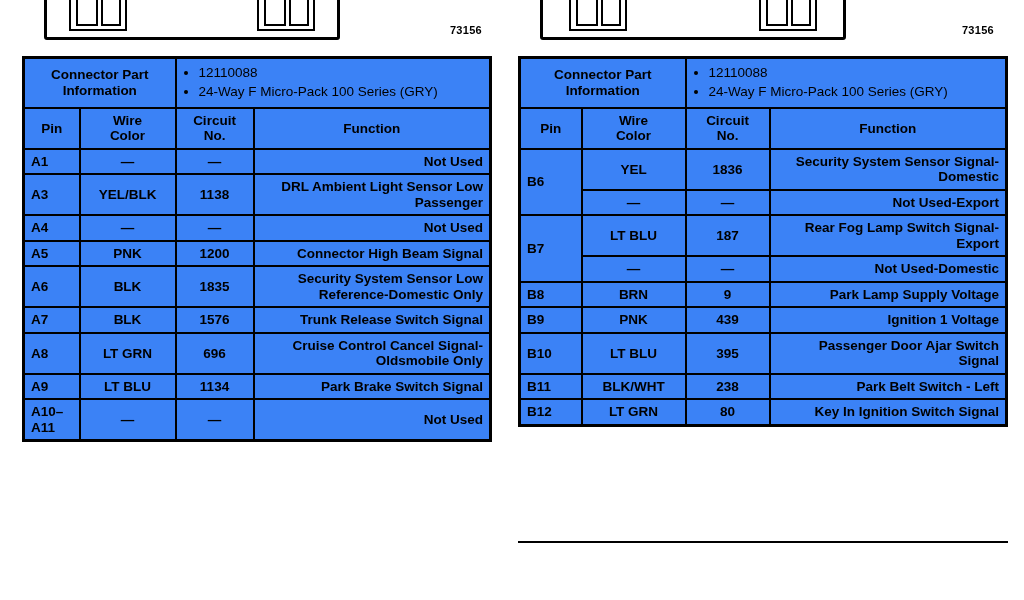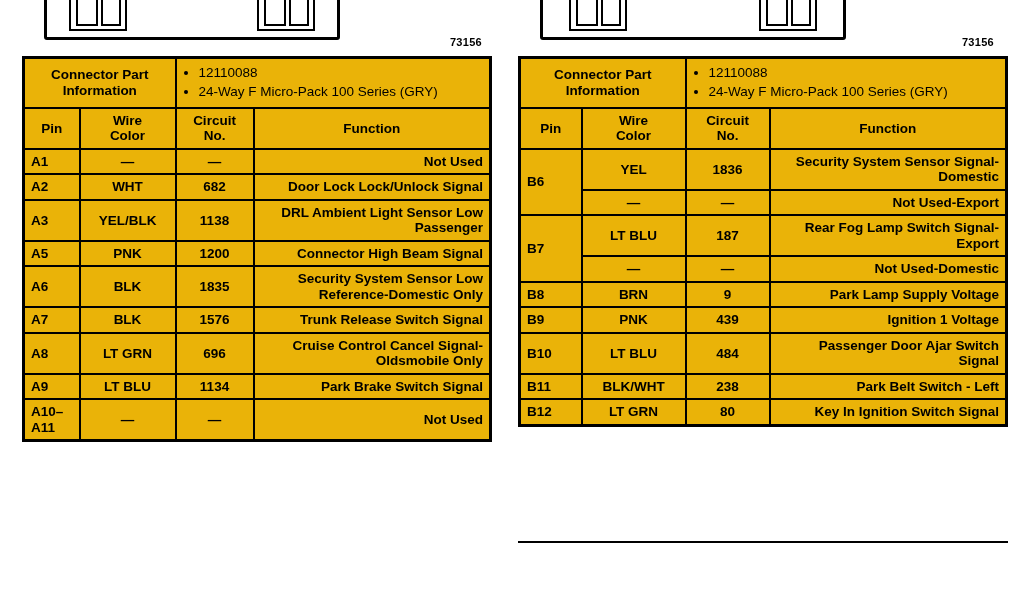--- a/index.html
+++ b/index.html
@@ -66,35 +66,35 @@
     border: 2px solid #000;
   }
   .cb-1 { left: 22px; }
   .cb-2 { left: 210px; }
   .panel-right .cb-1 { left: 26px; }
   .panel-right .cb-2 { left: 216px; }
 
   .drawing-code {
     position: absolute;
     right: 8px;
-    top: 36px;
+    top: 24px;
     font-size: 11px;
     font-weight: bold;
     letter-spacing: 0.3px;
     margin-left: 40px;
   }
   .panel-left .drawing-code { right: 10px; }
   .panel-right .drawing-code { right: 14px; }
 
   
   table.wire-table {
     border-collapse: collapse;
     width: 100%;
     table-layout: fixed;
-    background: #eab308;
+    background: #3b82f6;
   }
   table.wire-table td,
   table.wire-table th {
     border: 2px solid #000;
     padding: 4px 6px;
     font-size: 13.5px;
     vertical-align: middle;
     line-height: 1.15;
   }
   .outer-border {
@@ -189,30 +189,30 @@
               <td class="hdr">Circuit<br>No.</td>
               <td class="hdr">Function</td>
             </tr>
             <tr>
               <td class="c-pin">A1</td>
               <td class="c-color">—</td>
               <td class="c-circ">—</td>
               <td class="c-func">Not Used</td>
             </tr>
             <tr>
-              <td class="c-pin">A2</td>
-              <td class="c-color">WHT</td>
-              <td class="c-circ">682</td>
-              <td class="c-func">Door Lock Lock/Unlock Signal</td>
-            </tr>
-            <tr>
               <td class="c-pin">A3</td>
               <td class="c-color">YEL/BLK</td>
               <td class="c-circ">1138</td>
               <td class="c-func">DRL Ambient Light Sensor Low Passenger</td>
+            </tr>
+            <tr>
+              <td class="c-pin">A4</td>
+              <td class="c-color">—</td>
+              <td class="c-circ">—</td>
+              <td class="c-func">Not Used</td>
             </tr>
             <tr>
               <td class="c-pin">A5</td>
               <td class="c-color">PNK</td>
               <td class="c-circ">1200</td>
               <td class="c-func">Connector High Beam Signal</td>
             </tr>
             <tr>
               <td class="c-pin">A6</td>
               <td class="c-color">BLK</td>
@@ -312,21 +312,21 @@
             </tr>
             <tr>
               <td class="c-pin" rowspan="1">B9</td>
               <td class="c-color">PNK</td>
               <td class="c-circ">439</td>
               <td class="c-func">Ignition 1 Voltage</td>
             </tr>
             <tr>
               <td class="c-pin" rowspan="1">B10</td>
               <td class="c-color">LT BLU</td>
-              <td class="c-circ">484</td>
+              <td class="c-circ">395</td>
               <td class="c-func">Passenger Door Ajar Switch Signal</td>
             </tr>
             <tr>
               <td class="c-pin" rowspan="1">B11</td>
               <td class="c-color">BLK/WHT</td>
               <td class="c-circ">238</td>
               <td class="c-func">Park Belt Switch - Left</td>
             </tr>
             <tr>
               <td class="c-pin" rowspan="1">B12</td>

